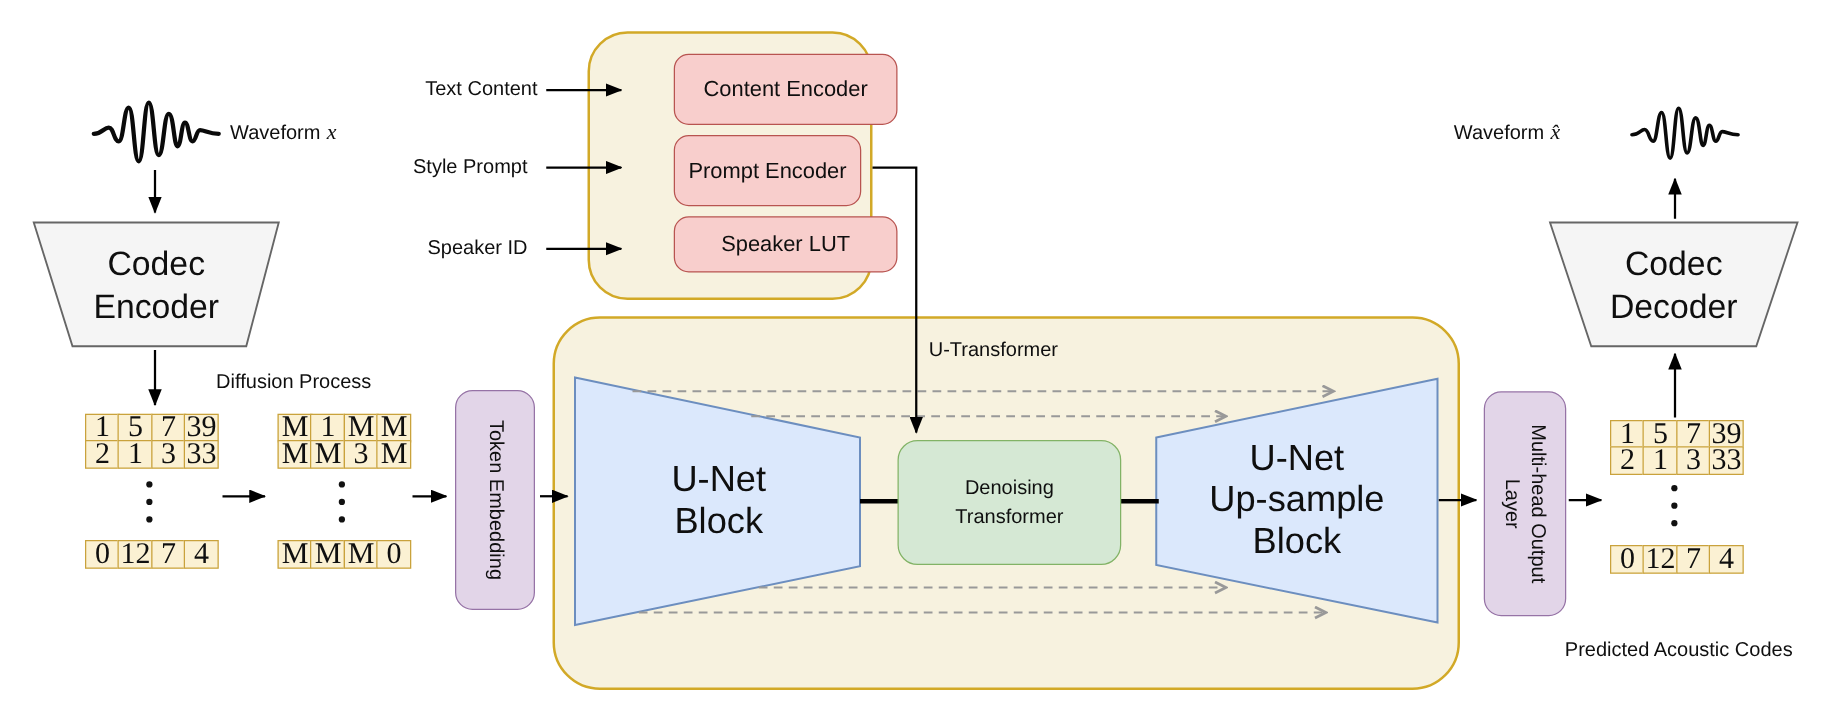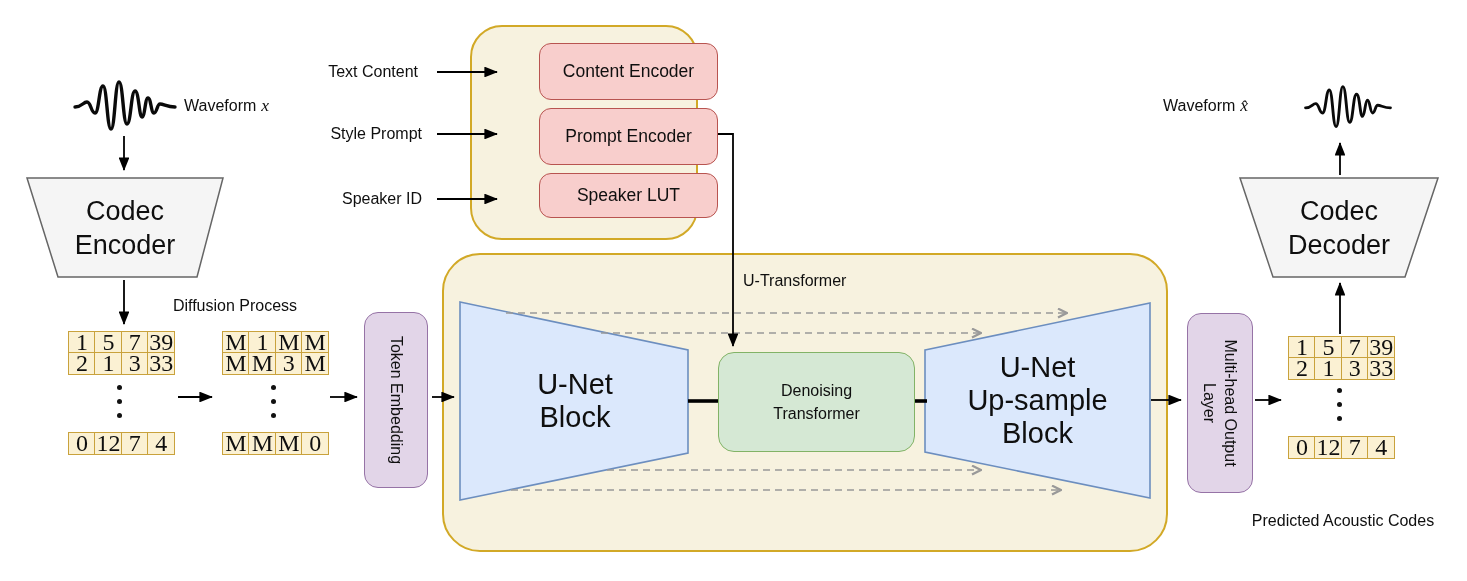--- a/index.html
+++ b/index.html
@@ -110,62 +110,62 @@
 
   <div class="lbl wavelbl" style="left:184px;top:95px;">
     <span>Waveform</span>
     <span class="mvar">x</span>
   </div>
   <div class="lbl wavelbl" style="left:1163px;top:95px;">
     <span>Waveform</span>
     <span class="mvar">x̂</span>
   </div>
 
-  <div class="lbl right" style="left:296px;top:63px;width:122px;">Text Content</div>
+  <div class="lbl right" style="left:308px;top:63px;width:122px;">Text Content</div>
   <div class="lbl right" style="left:300px;top:125px;width:122px;">Style Prompt</div>
   <div class="lbl right" style="left:300px;top:190px;width:122px;">Speaker ID</div>
 
   <div class="lbl center" style="left:154px;top:297px;width:162px;">Diffusion Process</div>
   <div class="lbl" style="left:743px;top:272px;">U-Transformer</div>
   <div class="lbl center" style="left:1228px;top:512px;width:230px;">Predicted Acoustic Codes</div>
 
   <div class="trap-label codec-label" style="left:27px;top:180px;width:196px;height:95px;">
     <div>Codec</div>
     <div>Encoder</div>
   </div>
   <div class="trap-label codec-label" style="left:1240px;top:180px;width:198px;height:95px;">
     <div>Codec</div>
     <div>Decoder</div>
   </div>
 
   <div class="pink-box" style="left:503px;top:43px;width:179px;height:57px;">
     <span>Content Encoder</span>
   </div>
-  <div class="pink-box" style="left:503px;top:108px;width:179px;height:57px;">
+  <div class="pink-box" style="left:503px;top:108px;width:150px;height:57px;">
     <span>Prompt Encoder</span>
   </div>
   <div class="pink-box" style="left:503px;top:173px;width:179px;height:45px;">
     <span>Speaker LUT</span>
   </div>
 
   <div class="purple-box" style="left:364px;top:312px;width:64px;height:176px;">
     <span class="vtext">Token Embedding</span>
   </div>
 
   <div class="trap-label unet-label" style="left:462px;top:302px;width:226px;height:198px;">
     <div>U-Net</div>
     <div>Block</div>
   </div>
   <div class="trap-label unet-label" style="left:925px;top:303px;width:225px;height:195px;">
     <div>U-Net</div>
     <div>Up-sample</div>
     <div>Block</div>
   </div>
 
-  <div class="green-box" style="left:718px;top:352px;width:197px;height:100px;">
+  <div class="green-box" style="left:718px;top:352px;width:179px;height:100px;">
     <div>Denoising</div>
     <div>Transformer</div>
   </div>
 
   <div class="purple-box" style="left:1187px;top:313px;width:66px;height:180px;">
     <span class="vblock">
       <div>Multi-head Output</div>
       <div>Layer</div>
     </span>
   </div>

